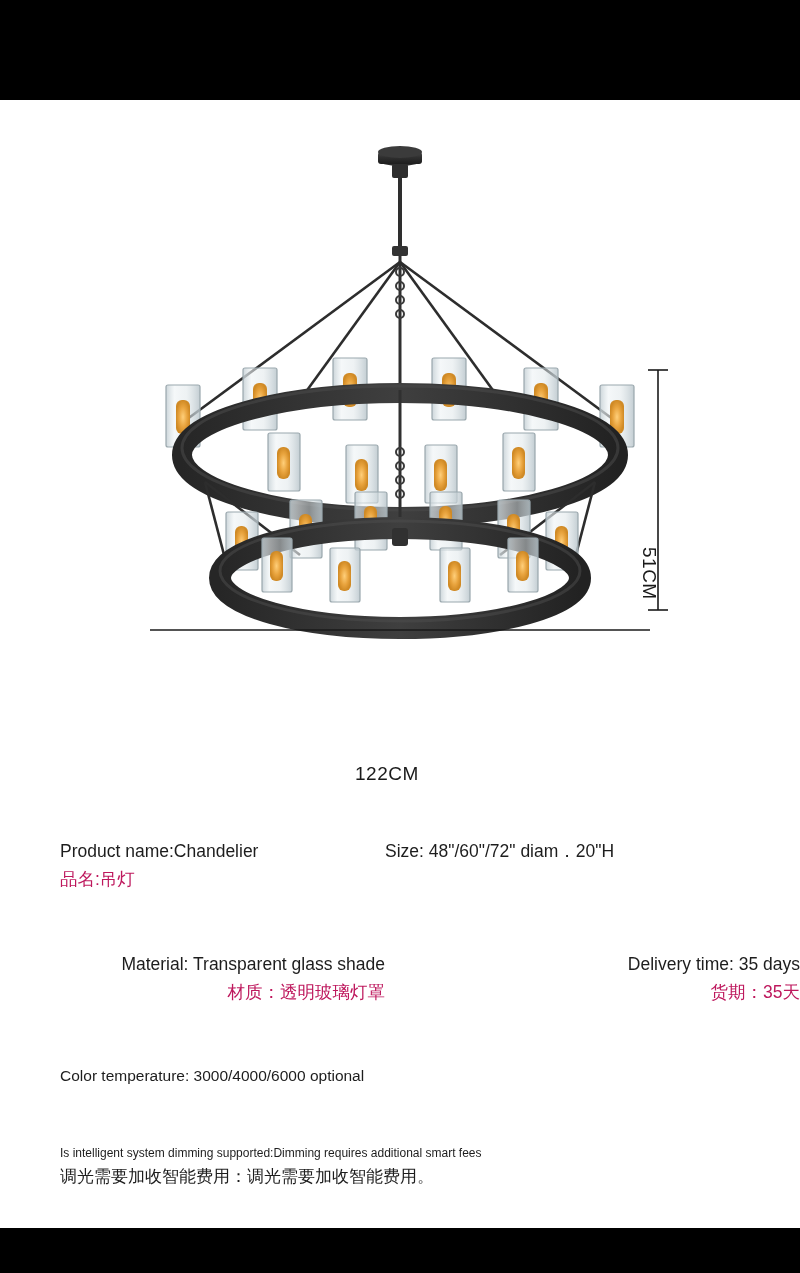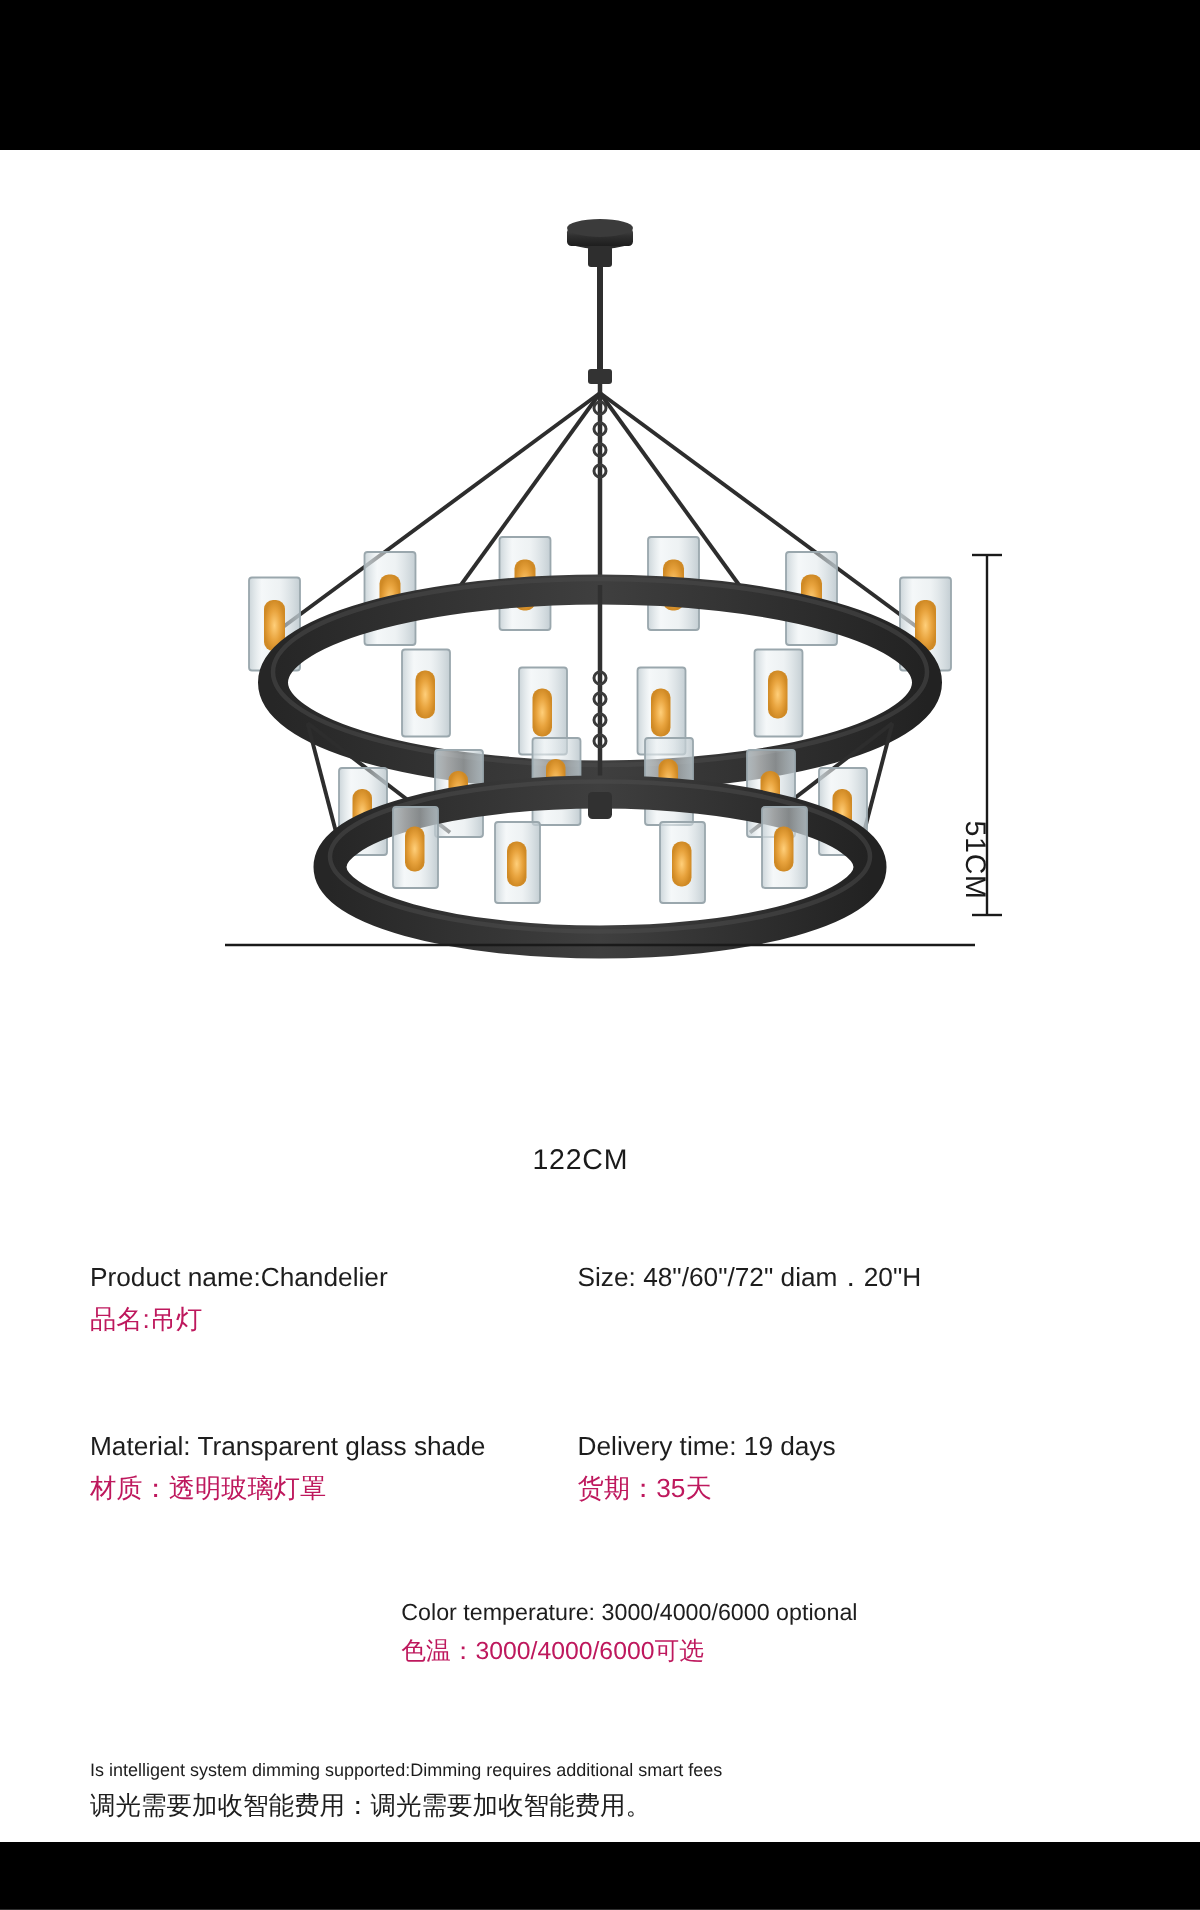--- a/index.html
+++ b/index.html
@@ -85,22 +85,22 @@
   .spec-zh {
     font-size: 17.5px;
     color: #be185d;
     line-height: 1.6;
     white-space: nowrap;
   }
   .spec-en.small { font-size: 15.5px; }
   .spec-zh.small { font-size: 16.5px; }
 
   .row1 { margin-top: 98px; }
-  .row2 { margin-top: 58px; }
-  .row3 { margin-top: 58px; justify-content: center; }
+  .row2 { margin-top: 58px; text-align: right; }
+  .row3 { margin-top: 58px; }
   .row4 { margin-top: 56px; padding-left: 60px; }
 
   .full-en {
     font-size: 12px;
     color: #1d1d1d;
     line-height: 1.6;
     white-space: nowrap;
   }
   .full-zh {
     font-size: 17px;
@@ -321,29 +321,28 @@
           <div class="spec-en">Size: 48"/60"/72" diam．20"H</div>
         </div>
       </div>
 
       <div class="spec-row row2">
         <div class="spec-col col-left">
           <div class="spec-en">Material: Transparent glass shade</div>
           <div class="spec-zh">材质：透明玻璃灯罩</div>
         </div>
         <div class="spec-col col-right">
-          <div class="spec-en">Delivery time: 19 days</div>
+          <div class="spec-en">Delivery time: 35 days</div>
           <div class="spec-zh">货期：35天</div>
         </div>
       </div>
 
       <div class="spec-row row3">
         <div class="spec-col col-left">
           <div class="spec-en small">Color temperature: 3000/4000/6000 optional</div>
-          <div class="spec-zh small">色温：3000/4000/6000可选</div>
         </div>
       </div>
 
       <div class="row4">
         <div class="full-en">Is intelligent system dimming supported:Dimming requires additional smart fees</div>
         <div class="full-zh">调光需要加收智能费用：调光需要加收智能费用。</div>
       </div>
 
     </div>
   </div>

